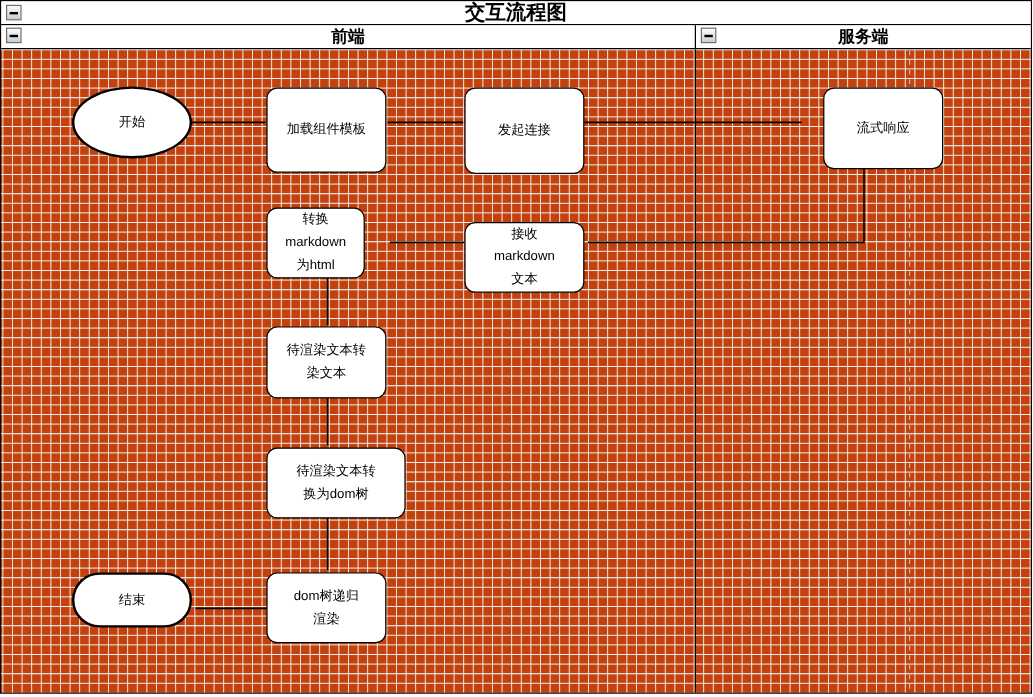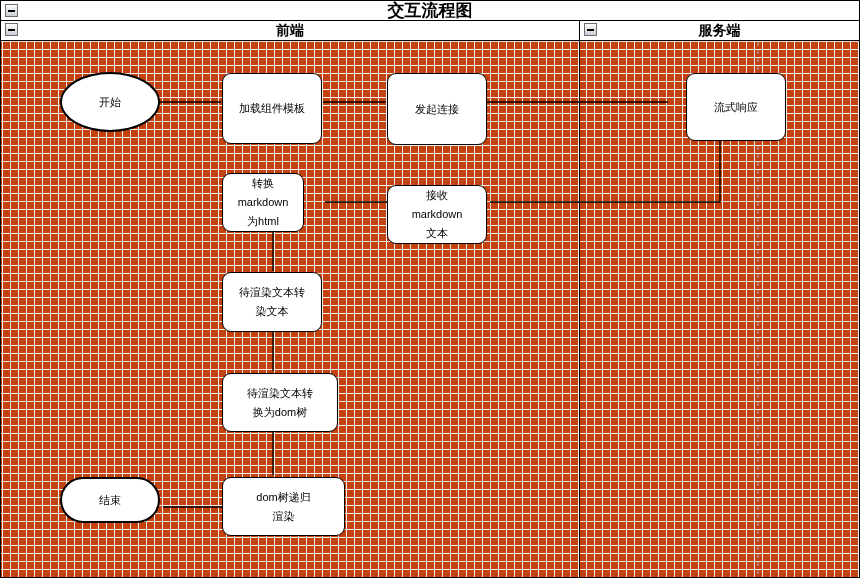--- a/index.html
+++ b/index.html
@@ -143,21 +143,21 @@
   <div class="node process" style="left:221px; top:271px; width:100px; height:60px;">
     <span class="label">待渲染文本转
 染文本</span>
   </div>
 
   <div class="node process" style="left:221px; top:372px; width:116px; height:59px;">
     <span class="label">待渲染文本转
 换为dom树</span>
   </div>
 
-  <div class="node process" style="left:221px; top:476px; width:123px; height:59px;">
+  <div class="node process" style="left:221px; top:476px; width:100px; height:59px;">
     <span class="label">dom树递归
 渲染</span>
   </div>
 
   <div class="node terminator" style="left:59px; top:476px; width:100px; height:46px;">
     <span class="label">结束</span>
   </div>
 
 </div>
 

